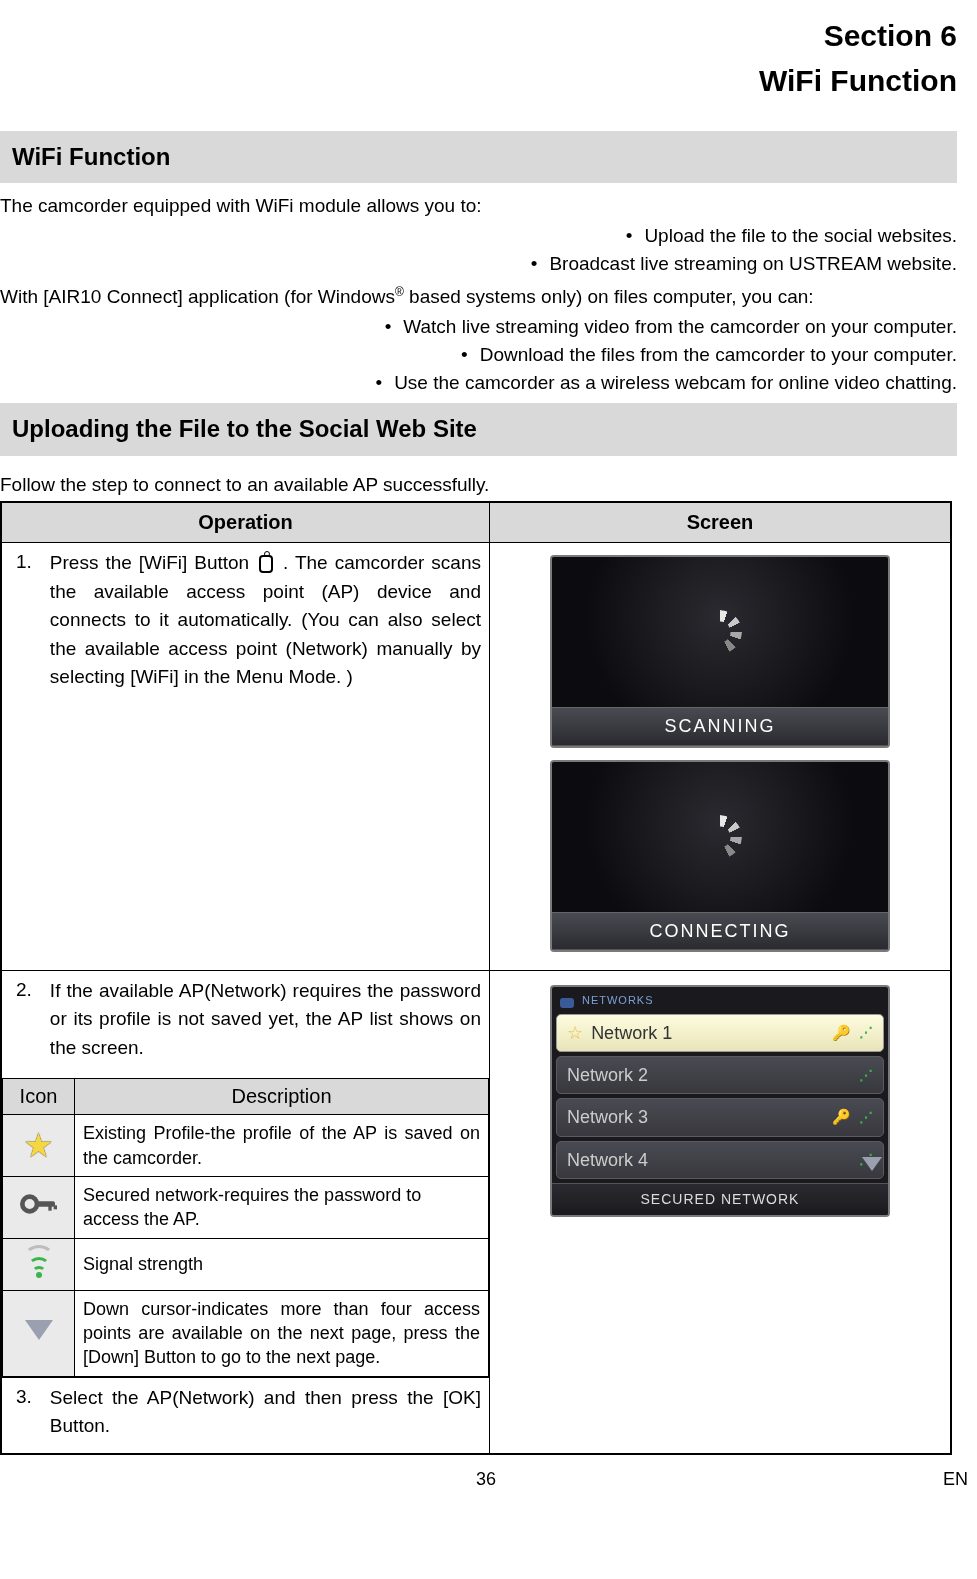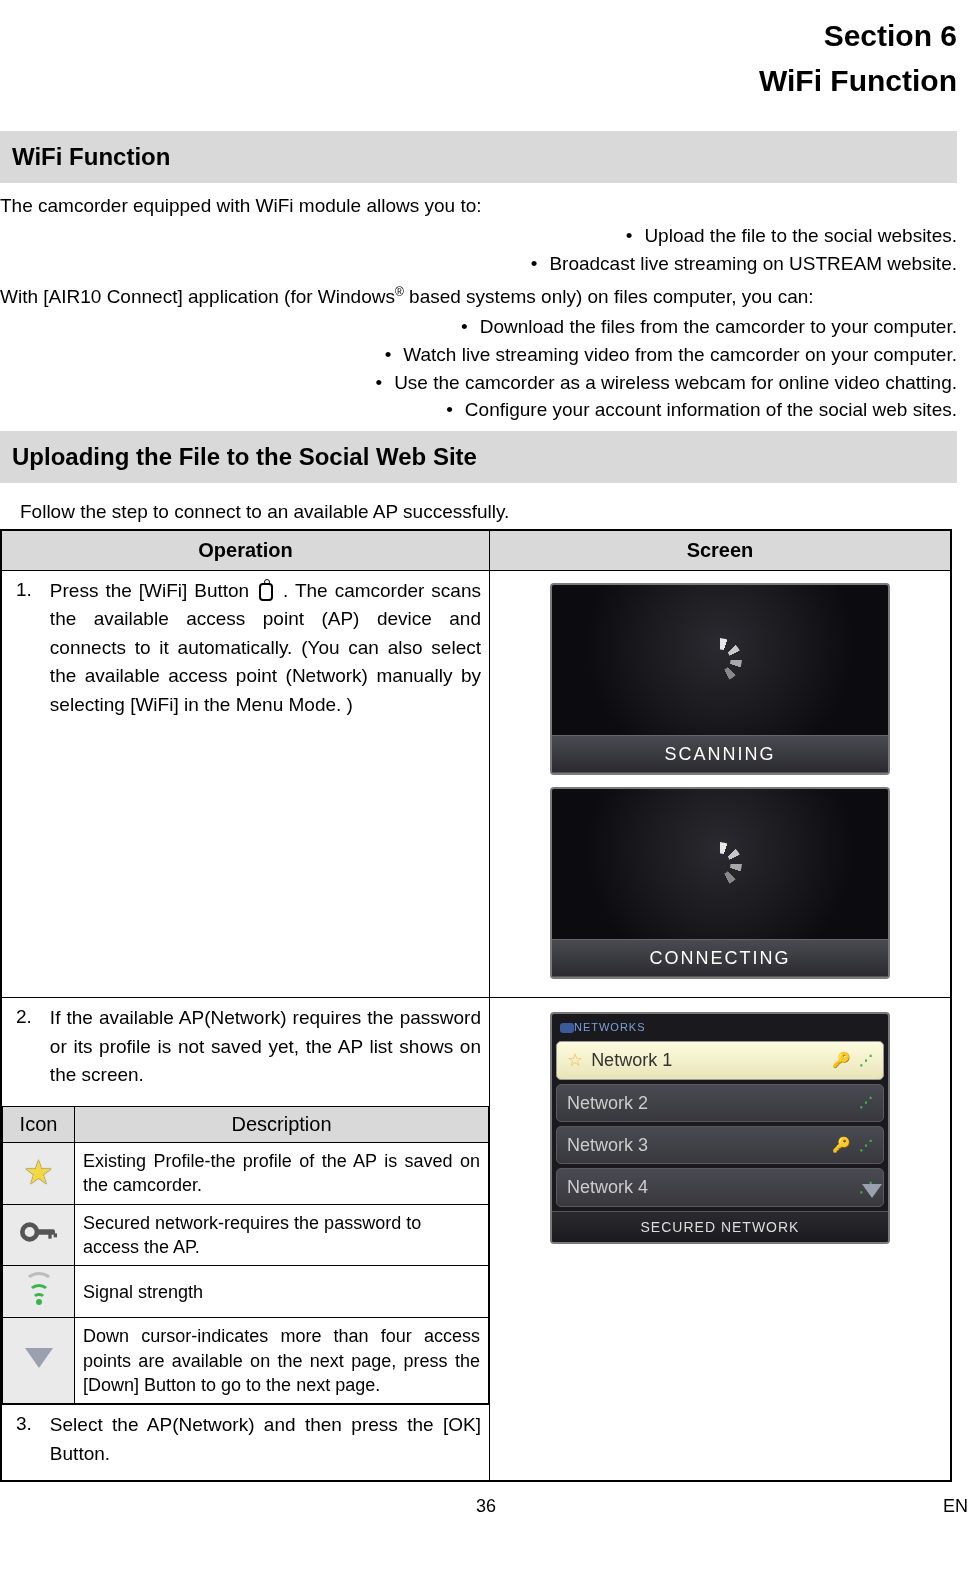--- a/index.html
+++ b/index.html
@@ -24,21 +24,21 @@
     font-weight: bold;
     font-size: 24px;
     padding: 10px 12px;
     margin: 8px 0 10px 0;
   }
   .content p { margin-bottom: 4px; }
   ul.bullets { list-style: none; padding-left: 0; margin-bottom: 8px; text-align: right;}
   ul.bullets li::before { content: "•"; padding: 0 12px 0 4px; }
   ul.bullets li { margin-bottom: 2px; }
   .sup { font-size: 12px; vertical-align: super; }
-  .follow { margin-top: 16px; margin-bottom: 4px; padding-left: 20px;}
+  .follow { margin-top: 16px; margin-bottom: 4px;}
   table.main {
     width: 952px;
     border-collapse: collapse;
     border: 2px solid #000;
   }
   table.main th {
     background: #d9d9d9;
     border: 1px solid #000;
     font-weight: bold;
     text-align: center;
@@ -124,22 +124,22 @@
     overflow:hidden;
     padding:4px 4px 0;
     position:relative;
   }
   .net-title{
     color:#7aa0d8;
     font-size:11px;
     letter-spacing:1px;
     padding:2px 4px 6px;
     display:flex;
-    align-items:center;
-    gap:0;
+    align-items:flex-end;
+    gap:8px;
   }
   .net-title .dot{
     width:14px;height:10px;border-radius:3px;background:#3a5a9a;
   }
   .net-row{
     display:flex;
     align-items:center;
     justify-content:space-between;
     border-radius:5px;
     padding:6px 10px;
@@ -244,24 +244,23 @@
 <div class="content">
   <p>The camcorder equipped with WiFi module allows you to:</p>
   <ul class="bullets">
     <li>Upload the file to the social websites.</li>
     <li>Broadcast live streaming on USTREAM website.</li>
   </ul>
   <p>
     <span>With [AIR10 Connect] application (for Windows</span><span class="sup">®</span><span> based systems only) on files computer, you can:</span>
   </p>
   <ul class="bullets">
+    <li>Watch live streaming video from the camcorder on your computer.</li>
     <li>Download the files from the camcorder to your computer.</li>
-    <li>Watch live streaming video from the camcorder on your computer.</li>
     <li>Use the camcorder as a wireless webcam for online video chatting.</li>
-    <li>Configure your account information of the social web sites.</li>
   </ul>
 </div>
 
 <div class="gray-bar">Uploading the File to the Social Web Site</div>
 
 <p class="follow">Follow the step to connect to an available AP successfully.</p>
 
 <table class="main">
   <tbody>
       <tr>

